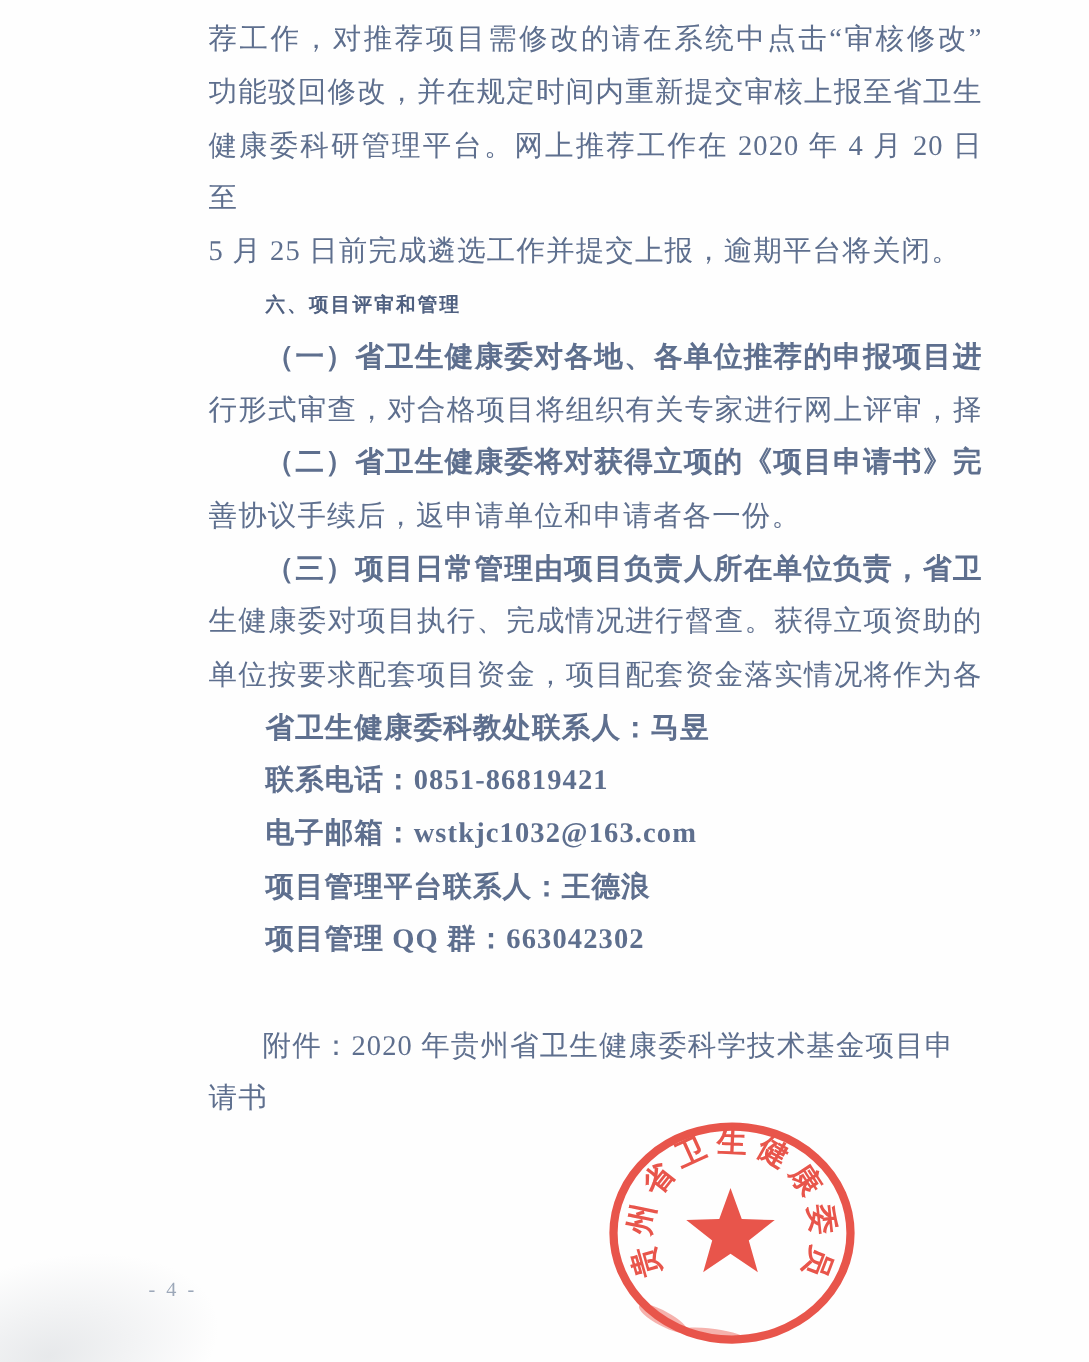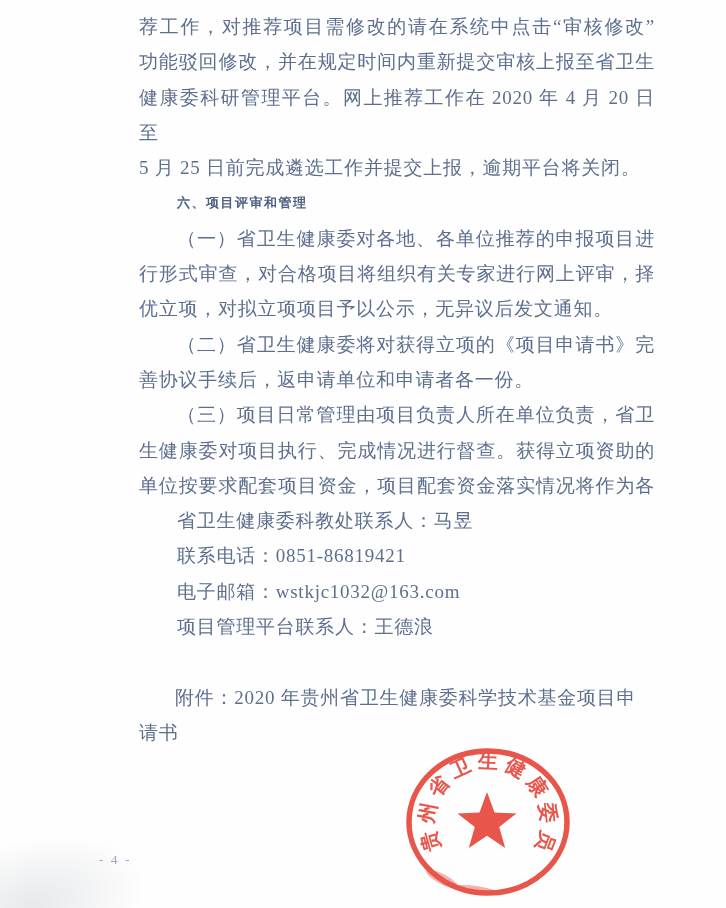--- a/index.html
+++ b/index.html
@@ -12,21 +12,21 @@
   }
   
   .text-flow{
     position:absolute;left:107px;top:9px;width:516px;
     font-size:19px;line-height:35.3px;letter-spacing:0.75px;
     color:var(--body_text,#5e6f8e);
     margin-left:32px;
   }
   .line{white-space:nowrap;}
   .line.fill{white-space:normal;text-align:justify;text-align-last:justify;}
-  .line.indent{text-indent:38px;}
+  .line.indent{text-indent:38px;font-weight:bold;}
   .heading{
     font-weight:bold;text-indent:38px;
     color:var(--heading_text,#4f6080);
     letter-spacing:1.5px;
   }
   .attachment{text-indent:36px;margin-top:35.3px;}
   
   .date-line{
     position:absolute;left:402px;top:794px;
     font-size:19px;letter-spacing:1px;
@@ -72,39 +72,39 @@
         <div class="line fill">功能驳回修改，并在规定时间内重新提交审核上报至省卫生</div>
         <div class="line fill">健康委科研管理平台。网上推荐工作在 2020 年 4 月 20 日至</div>
         <div class="line">5 月 25 日前完成遴选工作并提交上报，逾期平台将关闭。</div>
       </section>
 
     <h2 class="heading" style="margin:0;font-size:13px;line-height:35.3px;">六、项目评审和管理</h2>
 
     <section>
         <div class="line fill indent">（一）省卫生健康委对各地、各单位推荐的申报项目进</div>
         <div class="line fill">行形式审查，对合格项目将组织有关专家进行网上评审，择</div>
-        <div class="line">优立项，对拟立项项目予以公示，无异议后发文通知。</div>
       </section>
 
     <section>
         <div class="line fill indent">（二）省卫生健康委将对获得立项的《项目申请书》完</div>
         <div class="line">善协议手续后，返申请单位和申请者各一份。</div>
       </section>
 
     <section>
         <div class="line fill indent">（三）项目日常管理由项目负责人所在单位负责，省卫</div>
         <div class="line fill">生健康委对项目执行、完成情况进行督查。获得立项资助的</div>
         <div class="line fill">单位按要求配套项目资金，项目配套资金落实情况将作为各</div>
       </section>
 
     <section>
         <div class="line indent">省卫生健康委科教处联系人：马昱</div>
         <div class="line indent">联系电话：0851-86819421</div>
         <div class="line indent">电子邮箱：wstkjc1032@163.com</div>
         <div class="line indent">项目管理平台联系人：王德浪</div>
+        <div class="line indent">项目管理 QQ 群：663042302</div>
       </section>
 
     <div class="attachment">附件：2020 年贵州省卫生健康委科学技术基金项目申请书</div>
 
   </main>
 
 
   <div class="seal">
     <svg viewBox="0 0 168 152" xmlns="http://www.w3.org/2000/svg">
       <defs>

